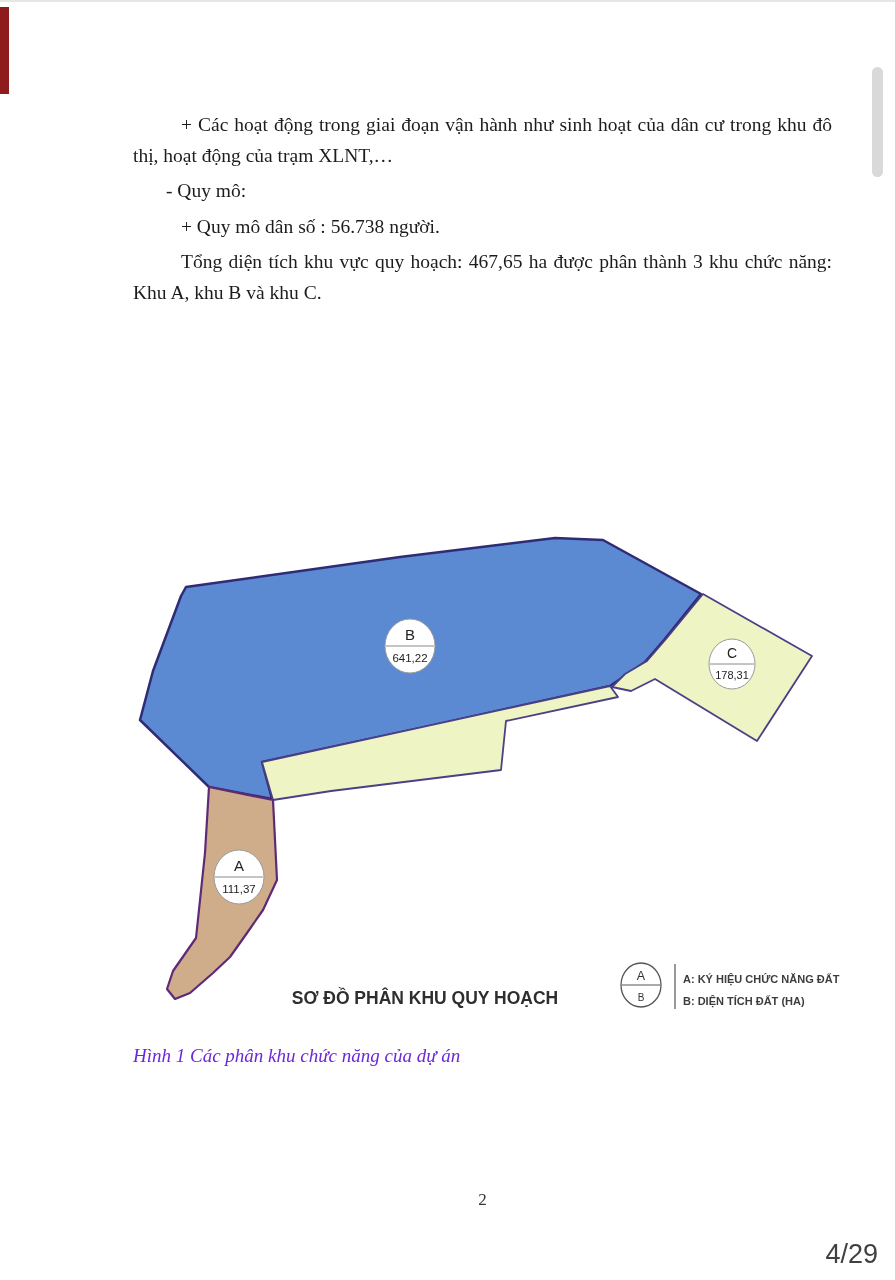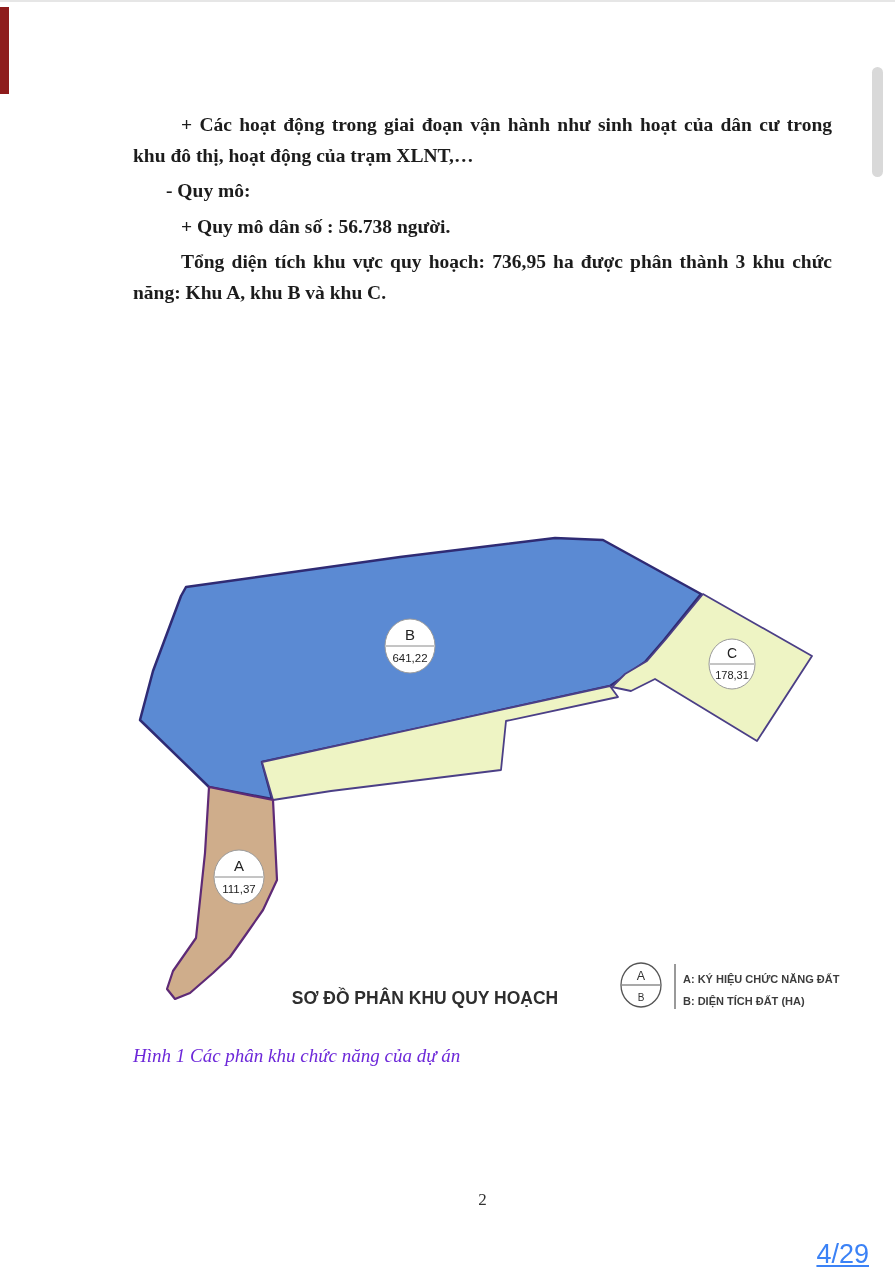--- a/index.html
+++ b/index.html
@@ -9,48 +9,48 @@
   }
   .top-hairline { position:absolute; left:0; top:0; width:895px; height:2px; background:#e6e6e6; }
   .accent-bar { position:absolute; left:0; top:7px; width:9px; height:87px; background:#8e1c1c; }
   .scrollbar-thumb { position:absolute; left:872px; top:67px; width:11px; height:110px;
     background:#d9d9d9; border-radius:6px; }
   .docbody {
     position:absolute; left:133px; top:110px; width:699px;
     font:19.5px/30.6px "Liberation Serif", serif; color:#1c1c1c;
     text-align:justify;
   }
-  .docbody p { margin:0 0 5px 0; text-indent:48px;font-weight:bold; }
+  .docbody p { margin:0 0 5px 0; text-indent:48px; }
   .docbody p.dash { text-indent:33px; }
   .map-wrap { position:absolute; left:135px; top:523px; width:760px; height:492px; }
   .figure-caption {
     position:absolute; left:133px; top:1044px; width:699px; 
     font:italic 19px/24px "Liberation Serif", serif; color:#6d28d9;
   }
   .page-number {
     position:absolute; left:133px; top:1190px; width:699px; text-align:center;
     font:17px/20px "Liberation Serif", serif; color:#333;
   }
   .viewer-indicator {
-    position:absolute; right:26px; top:1238px;
-    font:27px/32px "Liberation Sans", sans-serif; color:#3b82f6;text-decoration:underline;
+    position:absolute; right:17px; top:1238px;
+    font:27px/32px "Liberation Sans", sans-serif; color:#404040;
   }
   svg text { font-family:"Liberation Sans", sans-serif; }
 </style>
 </head>
 <body>
 
 <div class="top-hairline"></div>
 <div class="accent-bar"></div>
 
 <div class="docbody">
   <p>+ Các hoạt động trong giai đoạn vận hành như sinh hoạt của dân cư trong khu đô thị, hoạt động của trạm XLNT,…</p>
   <p class="dash">- Quy mô:</p>
   <p>+ Quy mô dân số : 56.738 người.</p>
-  <p>Tổng diện tích khu vực quy hoạch: 736,95 ha được phân thành 3 khu chức năng: Khu A, khu B và khu C.</p>
+  <p>Tổng diện tích khu vực quy hoạch: 467,65 ha được phân thành 3 khu chức năng: Khu A, khu B và khu C.</p>
 </div>
 
 <div class="map-wrap">
 <svg width="760" height="492" viewBox="0 0 760 492" xmlns="http://www.w3.org/2000/svg">
 
   <polygon points="46,73 51,64 265,34 420,15 468,17 566,71 529,117 510,139 475,163 425,174 295,203 127,239 137,276 74,264 5,197 18,148" stroke="#2f2b74" stroke-width="2.5" stroke-linejoin="round" fill="#5b8ad3"></polygon>
 
   <polygon points="475,163 483,174 371,198 366,247 196,268 138,277 127,239" stroke="#4b3f86" stroke-width="1.8" stroke-linejoin="round" fill="#eef4c4"></polygon>
 
   <polygon points="568,71 677,133 622,218 520,156 496,168 477,164 490,151 512,138 531,116" stroke="#4b3f86" stroke-width="1.8" stroke-linejoin="round" fill="#eef4c4"></polygon>

